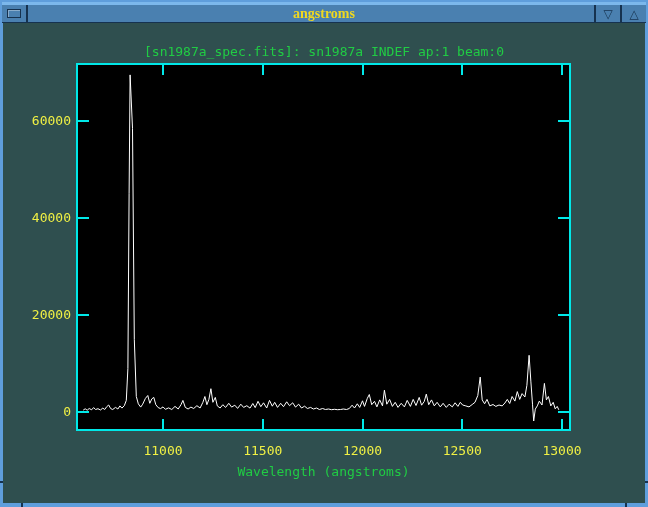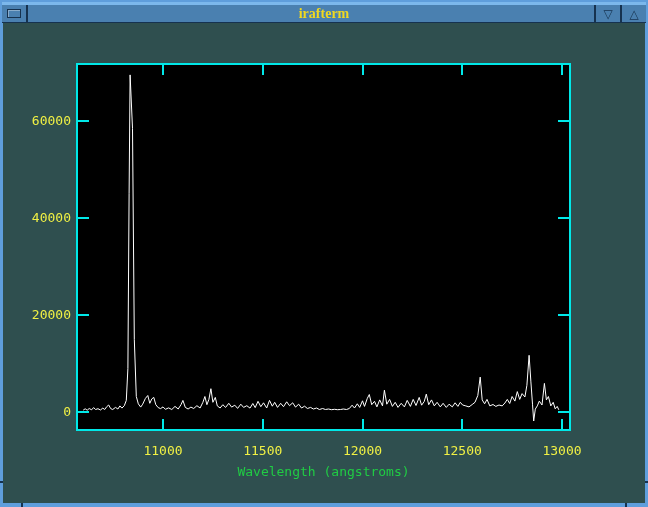--- a/index.html
+++ b/index.html
@@ -41,30 +41,31 @@
 </style>
 </head>
 <body>
 
 <div class="window-frame">
 
   <div class="titlebar">
     <div class="menu-btn">
       <div class="menu-glyph"></div>
     </div>
-    <div class="win-title">irafterm</div>
+    <div class="win-title">angstroms</div>
     <div class="tb-btn shade">
       <span>▽</span>
     </div>
     <div class="tb-btn max">
       <span>△</span>
     </div>
   </div>
 
   <div class="content">
+    <div class="status-line line2">[sn1987a_spec.fits]: sn1987a INDEF ap:1 beam:0</div>
     <svg class="plot" width="642" height="480">
         <rect x="74" y="41" width="493" height="366" fill="#000000" stroke="#00e8e8" stroke-width="2" shape-rendering="crispEdges"></rect>
         <line x1="160" y1="406" x2="160" y2="396" stroke="#00e8e8" stroke-width="2" shape-rendering="crispEdges"></line>
         <line x1="160" y1="42" x2="160" y2="52" stroke="#00e8e8" stroke-width="2" shape-rendering="crispEdges"></line>
         <text x="160" y="432" fill="#f0f044" font-size="13" font-family="&quot;DejaVu Sans Mono&quot;, monospace" text-anchor="middle">11000</text>
         <line x1="259.75" y1="406" x2="259.75" y2="396" stroke="#00e8e8" stroke-width="2" shape-rendering="crispEdges"></line>
         <line x1="259.75" y1="42" x2="259.75" y2="52" stroke="#00e8e8" stroke-width="2" shape-rendering="crispEdges"></line>
         <text x="259.75" y="432" fill="#f0f044" font-size="13" font-family="&quot;DejaVu Sans Mono&quot;, monospace" text-anchor="middle">11500</text>
         <line x1="359.5" y1="406" x2="359.5" y2="396" stroke="#00e8e8" stroke-width="2" shape-rendering="crispEdges"></line>
         <line x1="359.5" y1="42" x2="359.5" y2="52" stroke="#00e8e8" stroke-width="2" shape-rendering="crispEdges"></line>

